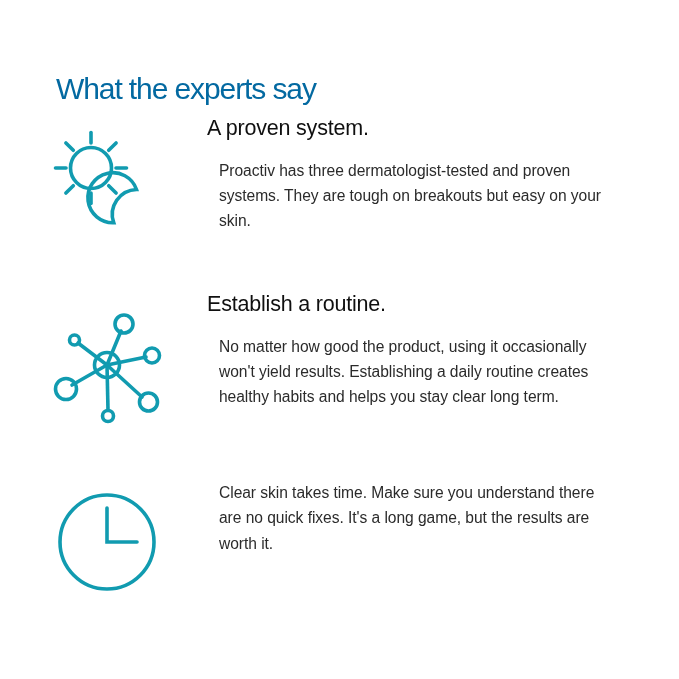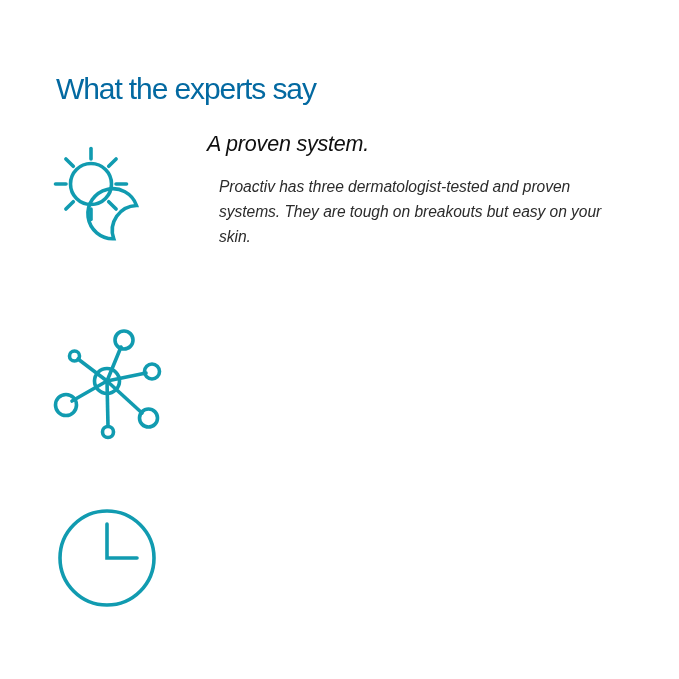--- a/index.html
+++ b/index.html
@@ -33,23 +33,22 @@
     font-weight: 400;
     letter-spacing: -1.1px;
     color: #0369a1;
     white-space: nowrap;
   }
 
   
   .features {
     position: absolute;
     left: 0;
-    top: 132px;
+    top: 116px;
     width: 633px;
-    font-style: italic;
   }
   .feature {
     position: relative;
     min-height: 150px;
     margin-bottom: 24px;
   }
   .feature-icon {
     position: absolute;
     left: 50px;
     top: 8px;
@@ -138,28 +137,33 @@
           <circle cx="74" cy="18" r="9"></circle>
           <circle cx="24.5" cy="34" r="5"></circle>
           <circle cx="102" cy="49.5" r="7.5"></circle>
           <circle cx="16" cy="83" r="10.5"></circle>
           <circle cx="98.5" cy="96" r="9"></circle>
           <circle cx="58" cy="110" r="5.5"></circle>
 
           <circle cx="57" cy="59" r="12.5"></circle>
         </svg>
       </div>
+      <div class="feature-body">
+        <div class="feature-heading">Establish a routine.</div>
+        <p class="feature-text">No matter how good the product, using it occasionally won't yield results. Establishing a daily routine creates healthy habits and helps you stay clear long term.</p>
+      </div>
     </div>
 
     <div class="feature feature--3">
       <div class="feature-icon">
         <svg viewBox="0 0 120 120" xmlns="http://www.w3.org/2000/svg" fill="none" stroke="#119bb0" stroke-width="3.6" stroke-linecap="round">
           <circle cx="57" cy="62" r="47"></circle>
 
           <path d="M57 28 V62 H87" stroke-linejoin="miter"></path>
         </svg>
       </div>
       <div class="feature-body">
+        <p class="feature-text">Clear skin takes time. Make sure you understand there are no quick fixes. It's a long game, but the results are worth it.</p>
       </div>
     </div>
 
   </div>
 </div>
 
 </body></html>

